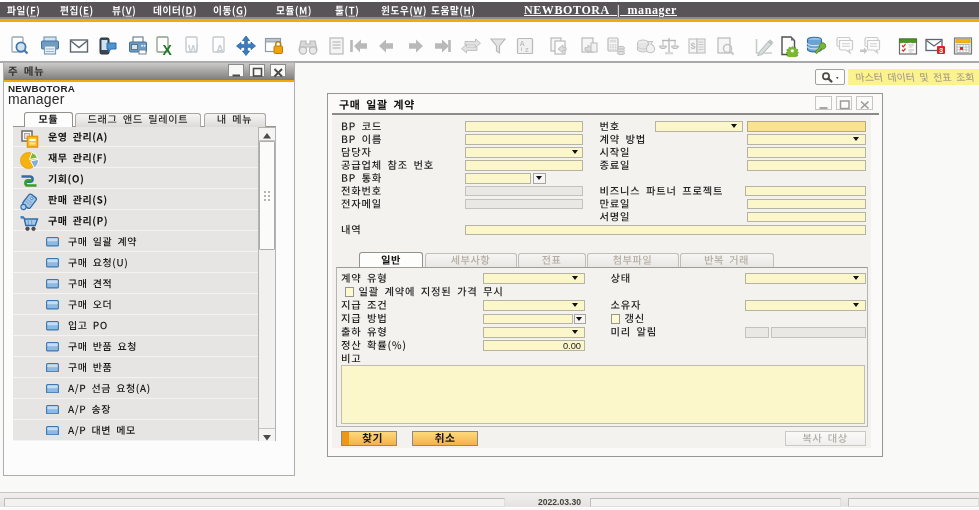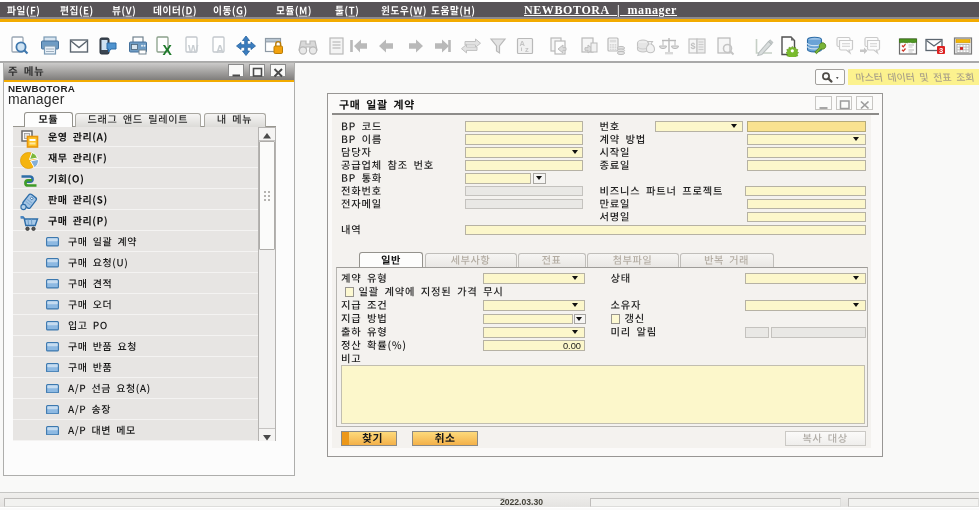--- a/index.html
+++ b/index.html
@@ -223,21 +223,21 @@
       <line x1="12.2" y1="8.4" x2="15.5" y2="11.6" stroke="#4e4b46" stroke-width="2.2" stroke-linecap="round"></line>
       <path d="M20 7 l2.6 0 -1.3 2.2 Z" fill="#555"></path>
     </svg></div>
 <div class="abs" style="left:848px;top:68.5px;width:131px;height:16.5px;background:#fcf28e"></div>
 <div class="abs" style="left:0;top:491.5px;width:979px;height:1.4px;background:#c6c6c4"></div>
 <div class="abs" style="left:0;top:492.9px;width:979px;height:14.6px;background:linear-gradient(#f0efed,#e4e3e1)"></div>
 <div class="abs" style="left:0;top:507.5px;width:979px;height:2.5px;background:#fafafa"></div>
 <div class="abs" style="left:4px;top:497.8px;width:501px;height:9.4px;background:#f2f2f0;border:1px solid #bfbdbb;border-right-color:#dddddb;border-bottom-color:#dddddb"></div>
 <div class="abs" style="left:590px;top:497.8px;width:251px;height:9.4px;background:#f2f2f0;border:1px solid #bfbdbb;border-right-color:#dddddb;border-bottom-color:#dddddb"></div>
 <div class="abs" style="left:848px;top:497.8px;width:131px;height:9.4px;background:#f2f2f0;border:1px solid #bfbdbb;border-right-color:#dddddb;border-bottom-color:#dddddb"></div>
-<div class="abs" style="left:500px;top:496.5px;width:60px;font-size:8.6px;font-weight:bold;color:#444239">2022.03.30</div>
+<div class="abs" style="left:538px;top:496.5px;width:60px;font-size:8.6px;font-weight:bold;color:#444239">2022.03.30</div>
 <div class="abs" style="left:2.5px;top:61.5px;width:292.5px;height:414.5px;background:#fcfcfc;border:1px solid #aeaeac"></div>
 <div class="abs" style="left:3.5px;top:62.5px;width:290.5px;height:17px;background:linear-gradient(#cbcac9,#7f7d7b)"></div>
 <div class="abs" style="left:3.5px;top:79.5px;width:290.5px;height:2.6px;background:#f2ab00"></div>
 <div class="winbtn" style="left:227.5px;top:63.5px;border-color:#8b8b8b"><svg width="14.5" height="13" viewBox="0 0 14.5 13">
       <line x1="3.5" y1="9.5" x2="11" y2="9.5" stroke="#4a4a4a" stroke-width="2"></line>
     </svg></div>
 <div class="winbtn" style="left:248.5px;top:63.5px;border-color:#8b8b8b"><svg width="14.5" height="13" viewBox="0 0 14.5 13">
       <rect x="3.5" y="2.5" width="8" height="7.5" fill="none" stroke="#4a4a4a" stroke-width="1.6"></rect>
     </svg></div>
 <div class="winbtn" style="left:269.5px;top:63.5px;border-color:#8b8b8b"><svg width="14.5" height="13" viewBox="0 0 14.5 13">

